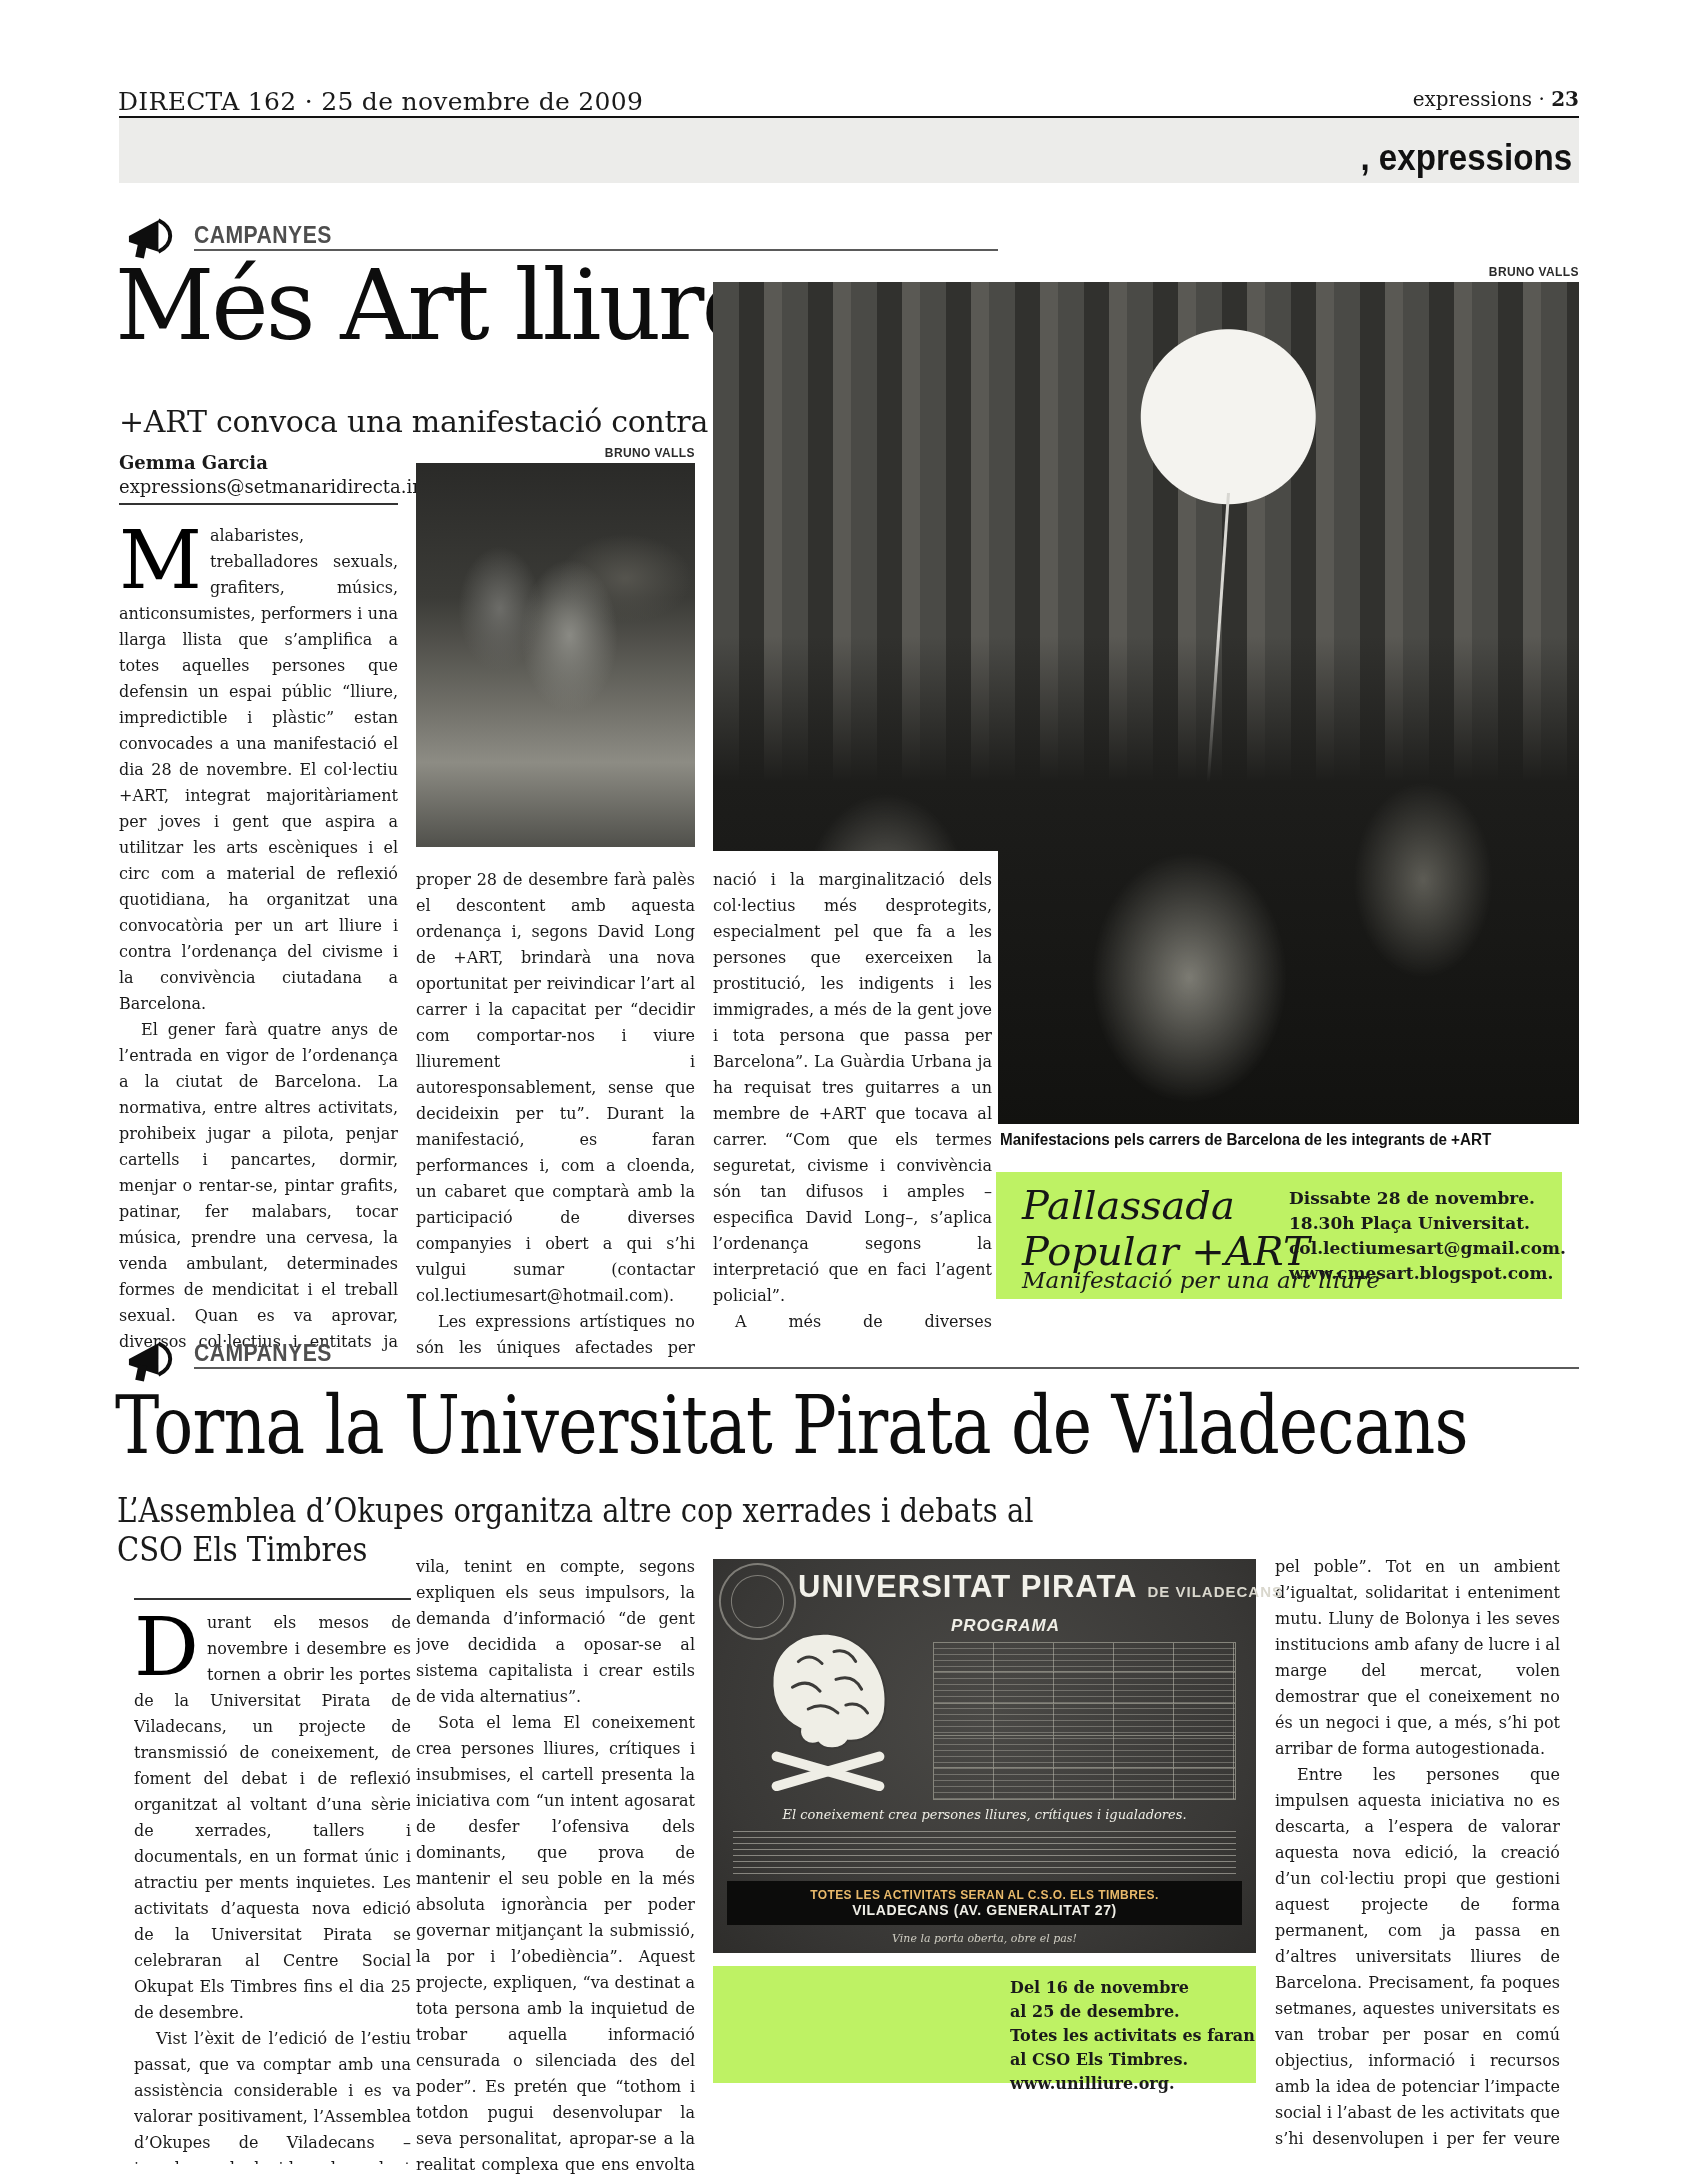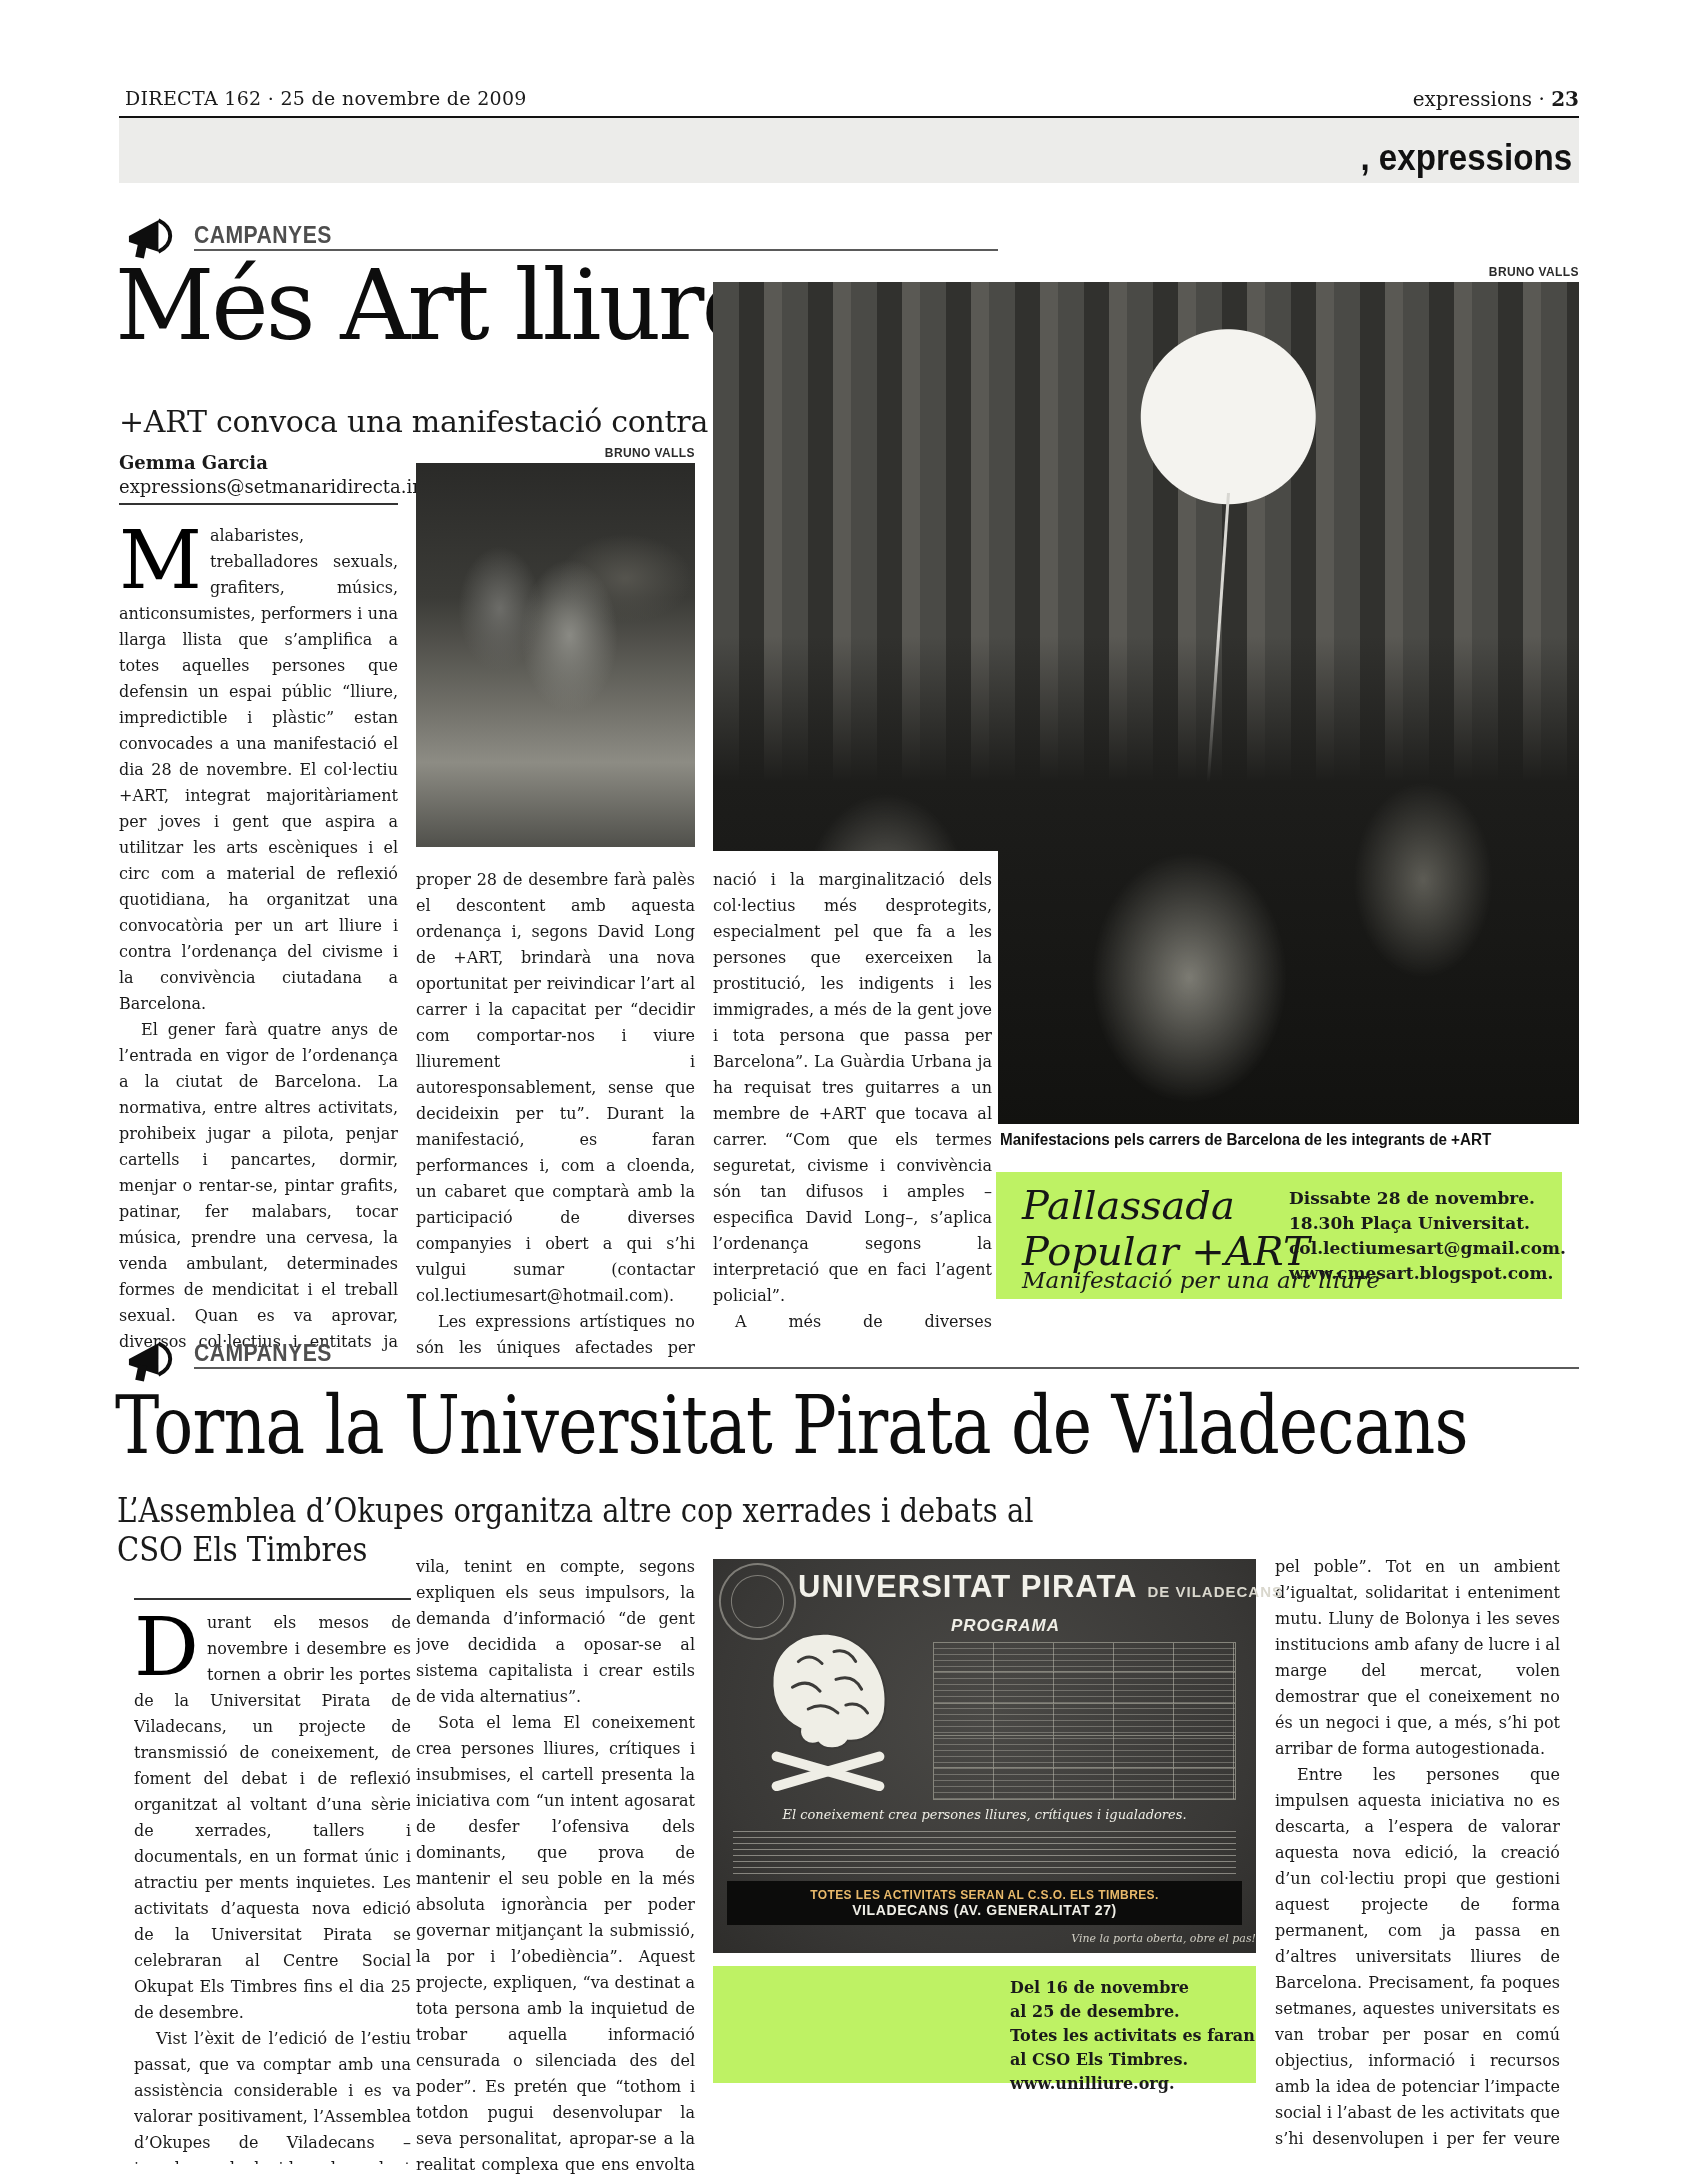--- a/index.html
+++ b/index.html
@@ -1,21 +1,21 @@
 <!DOCTYPE html>
 <html><head>
 <meta charset="utf-8">
 <style>
   html,body{margin:0;padding:0;background:#ffffff;}
   .page{position:relative;width:1683px;height:2178px;background:#fff;overflow:hidden;
         font-family:"DejaVu Serif",serif;color:#1a1a1a;}
   .abs{position:absolute;}
 
   
-  .mast-left{left:125px;top:87px;font-size:19px;letter-spacing:0.3px;}
+  .mast-left{left:118px;top:87px;font-size:25px;letter-spacing:0.3px;}
   .mast-right{right:104px;top:87px;font-size:20px;text-align:right;}
   .mast-right b{font-weight:bold;}
   .mast-rule{left:119px;right:104px;top:116px;height:2px;background:#111;}
   .band{left:119px;right:104px;top:118px;height:65px;background:#ececea;}
   .band-label{right:111px;top:137px;font-family:"Liberation Sans",sans-serif;
       font-weight:bold;font-size:36px;transform:scaleX(.92);transform-origin:100% 50%;color:#111;}
 
   
   .camp-icon{width:57px;height:48px;}
   .camp-label{font-family:"Liberation Sans",sans-serif;font-weight:bold;font-size:23px;
@@ -122,21 +122,21 @@
        repeating-linear-gradient(90deg, rgba(0,0,0,0) 0 59px, #85847b 59px 60px),
        repeating-linear-gradient(0deg, rgba(0,0,0,0) 0 31px, #85847b 31px 32px);}
   .poster-tagline{position:absolute;left:20px;top:248px;width:503px;text-align:center;
      font-style:italic;font-size:13px;color:#efeee6;}
   .poster-smalltext{position:absolute;left:20px;top:269px;width:503px;height:46px;opacity:.55;
      background:repeating-linear-gradient(0deg, #c9c7bd 0 1px, rgba(0,0,0,0) 1px 6px);}
   .poster-bar{position:absolute;left:14px;bottom:28px;width:515px;height:44px;background:#0c0c0b;
      text-align:center;font-family:"Liberation Sans",sans-serif;font-weight:bold;}
   .poster-bar .l1{font-size:12px;color:#e8b96a;padding-top:7px;letter-spacing:0.4px;}
   .poster-bar .l2{font-size:14px;color:#efeee6;letter-spacing:0.6px;}
-  .poster-closing{position:absolute;left:0;bottom:8px;width:100%;text-align:right;
+  .poster-closing{position:absolute;left:0;bottom:8px;width:100%;text-align:center;
      font-style:italic;font-size:11px;color:#cfcdc2;}
 </style>
 </head>
 <body>
 
 <div class="page">
 
   <div class="abs mast-left">DIRECTA 162  ·  25 de novembre de 2009</div>
   <div class="abs mast-right"><span>expressions · </span><b>23</b></div>
   <div class="abs mast-rule"></div>

